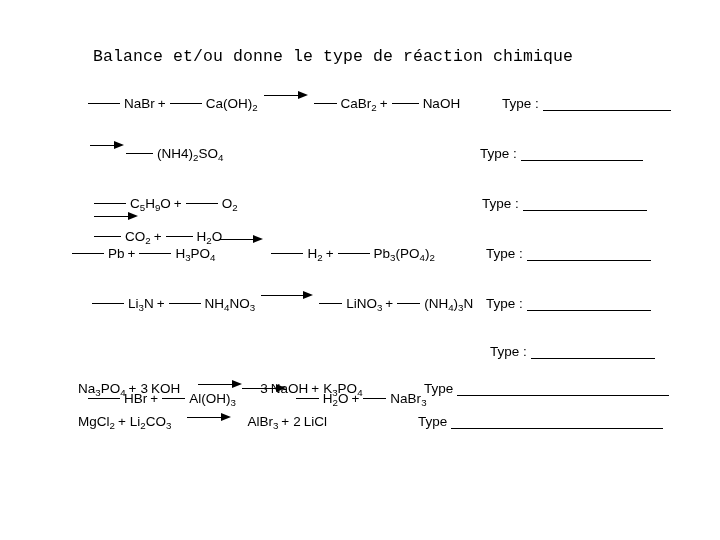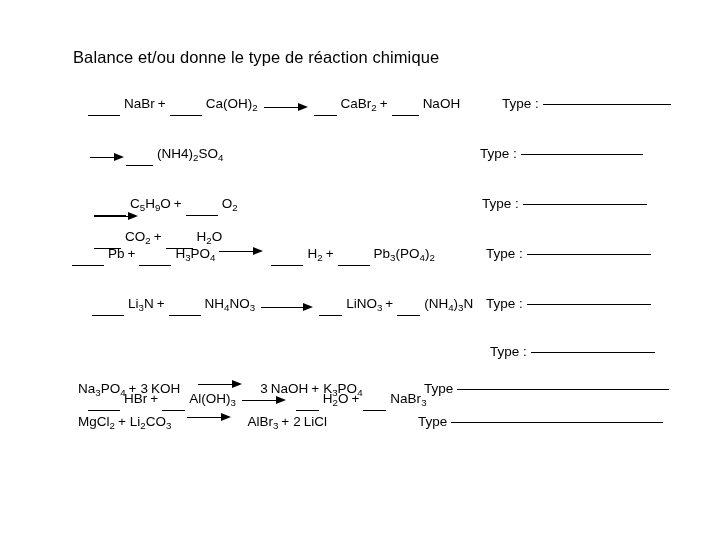--- a/index.html
+++ b/index.html
@@ -18,42 +18,43 @@
   }
 
   #worksheet {
     position: absolute;
     inset: 0;
   }
 
   
   .title {
     position: absolute;
-    left: 73px;
+    left: 93px;
     top: 47px;
     font-size: 16.5px;
     line-height: 20px;
     white-space: nowrap;
     letter-spacing: 0.1px;
+    font-family: Liberation Mono, monospace;
   }
 
   
   .eq-row {
     position: absolute;
     height: 24px;
     display: flex;
     align-items: baseline;
     white-space: nowrap;
     font-size: 13.5px;
     line-height: 24px;
   }
 
   .seg {
     display: inline-flex;
-    align-items: flex-end;
+    align-items: flex-start;
     white-space: nowrap;
   }
 
   
   .blank {
     display: inline-block;
     border-bottom: 1.2px solid #000;
     height: 11px;
     margin-right: 4px;
     vertical-align: baseline;
@@ -108,21 +109,21 @@
   .arrow.long  { width: 52px; }
   .arrow.long  .shaft { width: 42px; }
 
   
   .type-block {
     position: absolute;
     font-size: 13.5px;
     line-height: 24px;
     height: 24px;
     display: flex;
-    align-items: flex-start;
+    align-items: center;
     white-space: nowrap;
   }
   .type-label { margin-right: 4px; }
   .type-rule {
     display: inline-block;
     border-bottom: 1.2px solid #000;
     height: 12px;
   }
 </style>
 </head>

